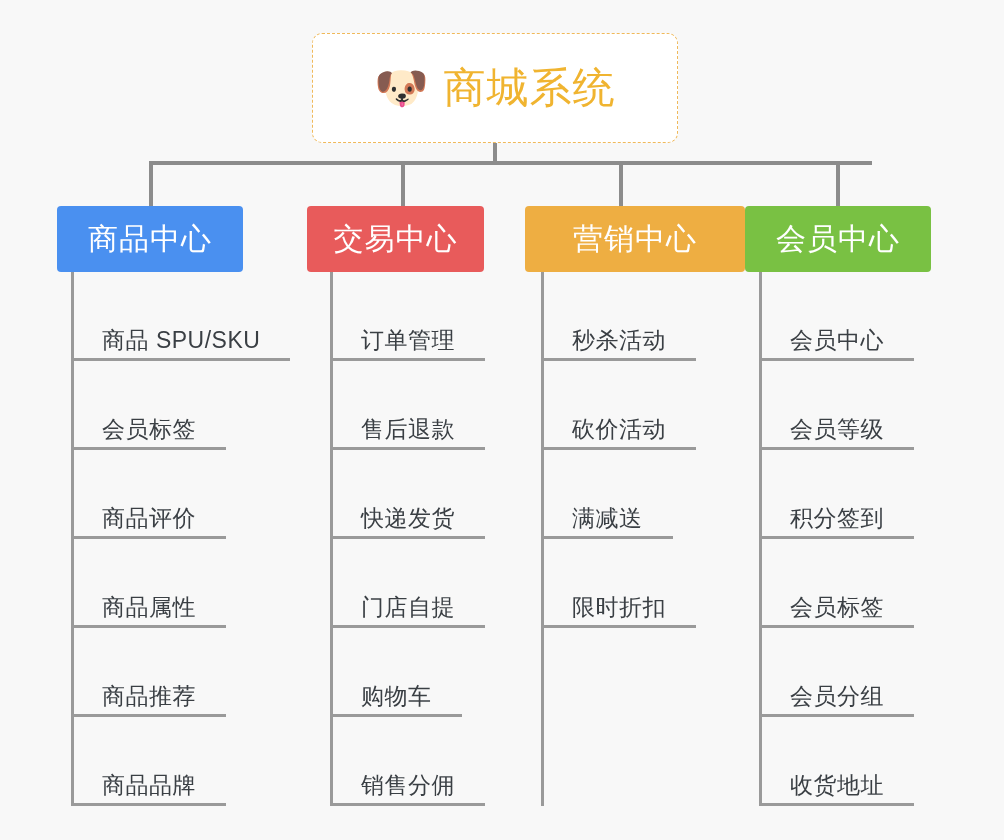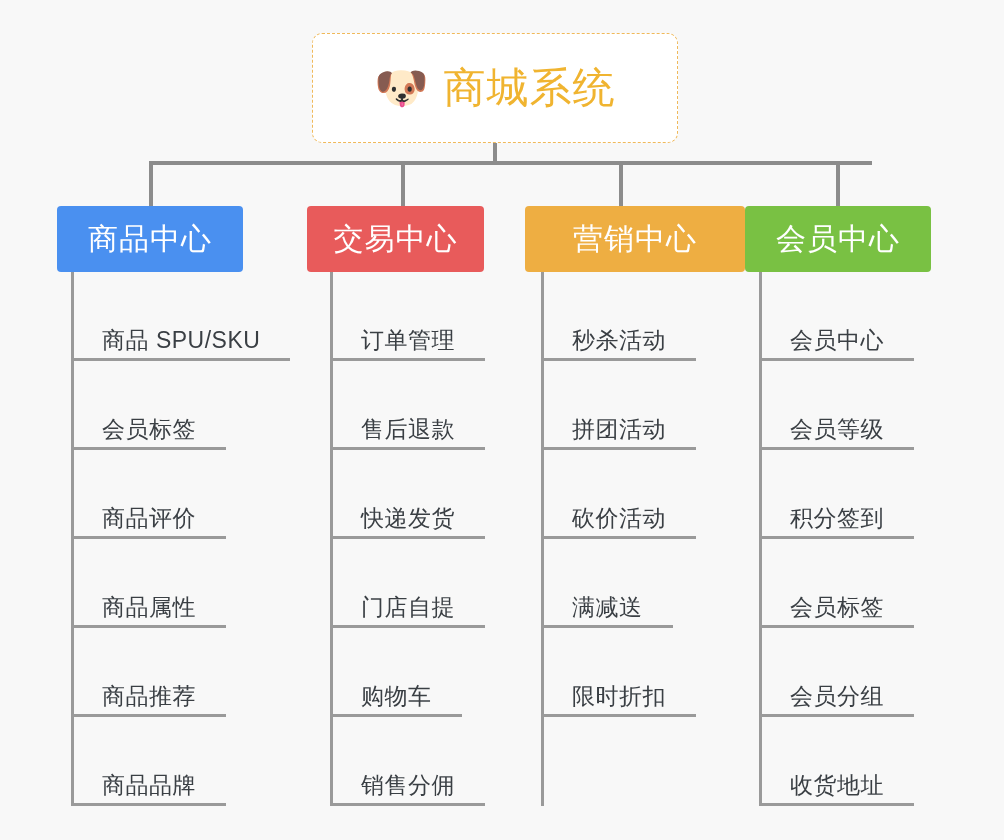--- a/index.html
+++ b/index.html
@@ -227,24 +227,20 @@
     </div>
   </div>
 
   <div class="leaf-col col-3">
     <div class="leaf-spine" style="height: 534px;"></div>
     <div class="leaf-item">
       <span class="leaf-text">秒杀活动</span>
       <span class="leaf-rule" style="width: 155px;"></span>
     </div>
     <div class="leaf-item">
-      <span class="leaf-text">拼团活动</span>
-      <span class="leaf-rule" style="width: 155px;"></span>
-    </div>
-    <div class="leaf-item">
       <span class="leaf-text">砍价活动</span>
       <span class="leaf-rule" style="width: 155px;"></span>
     </div>
     <div class="leaf-item">
       <span class="leaf-text">满减送</span>
       <span class="leaf-rule" style="width: 132px;"></span>
     </div>
     <div class="leaf-item">
       <span class="leaf-text">限时折扣</span>
       <span class="leaf-rule" style="width: 155px;"></span>

